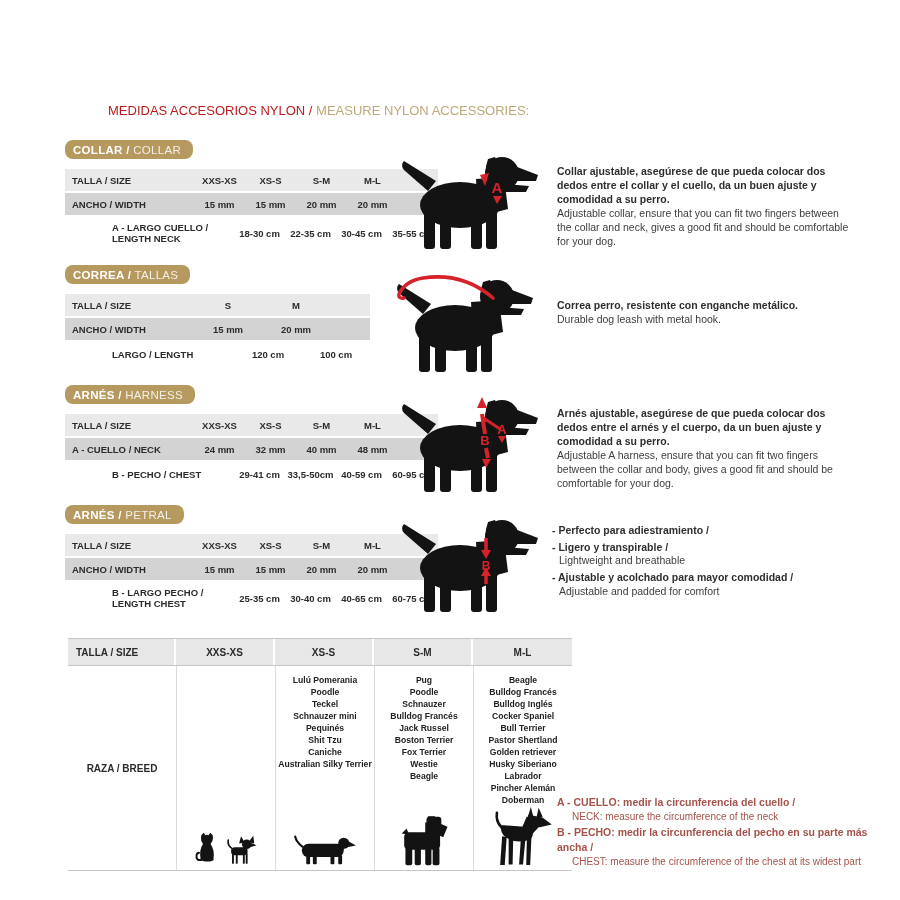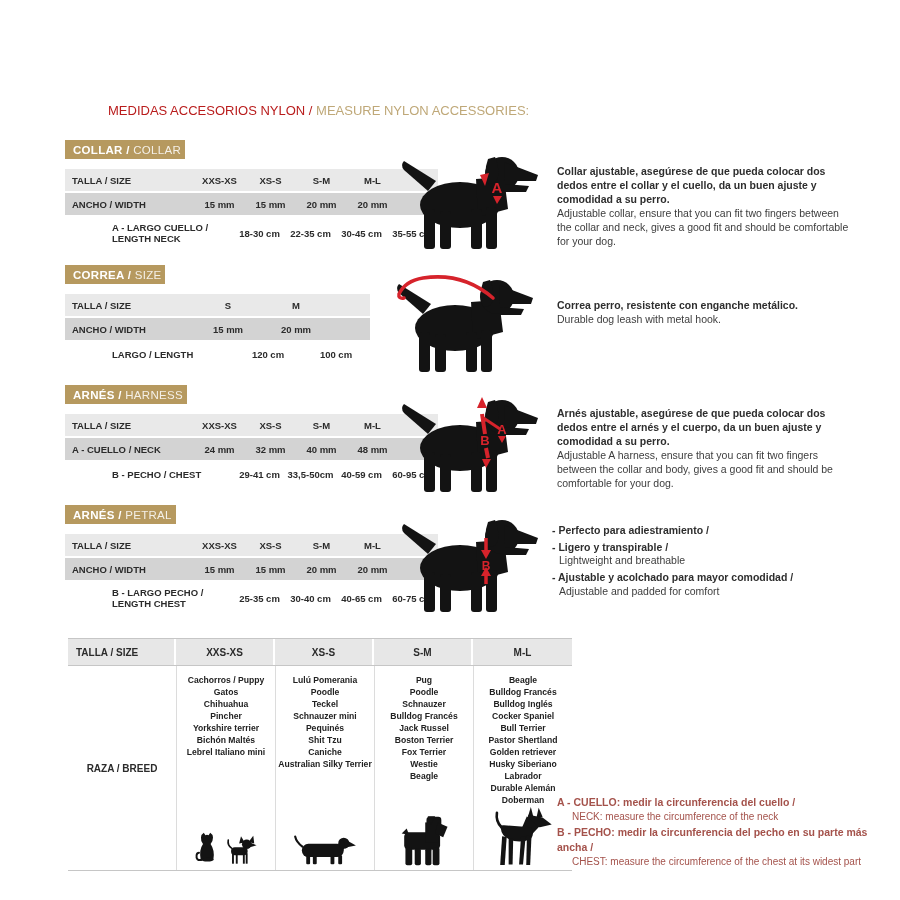--- a/index.html
+++ b/index.html
@@ -10,21 +10,21 @@
   .title{position:absolute;left:65px;top:52px;font-size:20px;letter-spacing:.3px;
          border-bottom:2px solid #2f2f2f;padding:0 58px 7px 0;white-space:nowrap;}
   .title .es{font-weight:700;color:#333;}
   .title .en{font-weight:400;color:#4a4a4a;}
   .subtitle{position:absolute;left:65px;top:103px;font-size:13px;white-space:nowrap;}
   .subtitle .es{font-weight:400;color:#b91c1c;margin-left:43px;}
   .subtitle .en{font-weight:400;color:#bfa878;}
 
   
   .badge{position:absolute;left:65px;background:#b6995f;color:#fff;font-size:11.5px;
-         padding:4px 4px 3px 8px;letter-spacing:.3px;white-space:nowrap;}
+         padding:4px 12px 3px 8px;letter-spacing:.3px;white-space:nowrap;border-radius:8px;}
   .badge .es{font-weight:700;}
   .badge .en{font-weight:400;color:rgba(255,255,255,.85);}
 
   
   .tbl{position:absolute;left:65px;font-size:9.5px;}
   .t-row{display:flex;border-bottom:2px solid #fff;}
   .t-row:last-child{border-bottom:none;}
   .t-head{background:#e9e9e9;}
   .t-mid{background:#d3d3d3;}
   .t-white{background:#fff;margin-left:40px;}
@@ -131,21 +131,21 @@
       <text class="mark-letter" x="99" y="46" font-size="15" text-anchor="middle">A</text>
       <polygon class="red" points="95,49 104,49 99,57"></polygon>
     </svg>
   </div>
   <div class="desc" style="top:164px">
     <div class="es">Collar ajustable, asegúrese de que pueda colocar dos dedos entre el collar y el cuello, da un buen ajuste y comodidad a su perro.</div>
     <div class="en">Adjustable collar, ensure that you can fit two fingers between the collar and neck, gives a good fit and should be comfortable for your dog.</div>
   </div>
 
   <div class="badge" style="top:265px">
-    <span class="es">CORREA /</span><span class="en"> SIZE</span>
+    <span class="es">CORREA /</span><span class="en"> TALLAS</span>
   </div>
   <div class="tbl" style="top:294px">
     <div class="t-row t-head h22">
       <div class="t-label">TALLA / SIZE</div>
       <div class="t-val wide">S</div>
       <div class="t-val wide">M</div>
     </div>
     <div class="t-row t-mid h22">
       <div class="t-label">ANCHO / WIDTH</div>
       <div class="t-val wide">15 mm</div>
@@ -267,29 +267,20 @@
       <div class="hc0">TALLA /  SIZE</div>
       <div class="hc">XXS-XS</div>
       <div class="hc">XS-S</div>
       <div class="hc">S-M</div>
       <div class="hc">M-L</div>
     </div>
     <div class="br-body">
       <div class="br-label">RAZA / BREED</div>
 
       <div class="br-col">
-        <div>
-            <div class="breed-item">Cachorros / Puppy</div>
-            <div class="breed-item">Gatos</div>
-            <div class="breed-item">Chihuahua</div>
-            <div class="breed-item">Pincher</div>
-            <div class="breed-item">Yorkshire terrier</div>
-            <div class="breed-item">Bichón Maltés</div>
-            <div class="breed-item">Lebrel Italiano mini</div>
-          </div>
         <div class="animals">
           <svg width="24" height="42" viewBox="0 0 60 82">
             <path class="sil" d="M14,74 Q10,50 20,36 Q14,30 15,20 Q15,12 22,8 L26,14 Q30,12 34,14 L38,8 Q45,12 45,20 Q45,30 39,36 Q50,52 46,74 Z"></path>
             <path d="M16,76 Q2,78 4,64 Q5,58 10,58" stroke="#131313" stroke-width="5" fill="none" stroke-linecap="round"></path>
             <ellipse class="sil" cx="31" cy="75" rx="16" ry="5"></ellipse>
           </svg>
           <svg width="34" height="34" viewBox="0 0 72 66">
             <polygon class="sil" points="36,4 44,17 32,19"></polygon>
             <polygon class="sil" points="62,3 52,16 64,19"></polygon>
             <circle class="sil" cx="48" cy="21" r="10"></circle>
@@ -362,21 +353,21 @@
         <div>
             <div class="breed-item">Beagle</div>
             <div class="breed-item">Bulldog Francés</div>
             <div class="breed-item">Bulldog Inglés</div>
             <div class="breed-item">Cocker Spaniel</div>
             <div class="breed-item">Bull Terrier</div>
             <div class="breed-item">Pastor Shertland</div>
             <div class="breed-item">Golden retriever</div>
             <div class="breed-item">Husky Siberiano</div>
             <div class="breed-item">Labrador</div>
-            <div class="breed-item">Durable Alemán</div>
+            <div class="breed-item">Pincher Alemán</div>
             <div class="breed-item">Doberman</div>
           </div>
         <div class="animals">
           <svg width="66" height="60" viewBox="0 0 92 92">
             <polygon class="sil" points="58,0 63,19 53,17"></polygon>
             <polygon class="sil" points="70,1 66,19 76,15"></polygon>
             <polygon class="sil" points="54,12 76,16 90,27 72,31 55,29"></polygon>
             <polygon class="sil" points="52,14 70,31 56,46 42,37"></polygon>
             <path class="sil" d="M12,33 Q9,27 17,28 L58,31 Q65,39 58,49 Q40,57 24,49 Q13,44 12,33 Z"></path>
             <polygon class="sil" points="52,44 59,45 57,89 51,89"></polygon>

